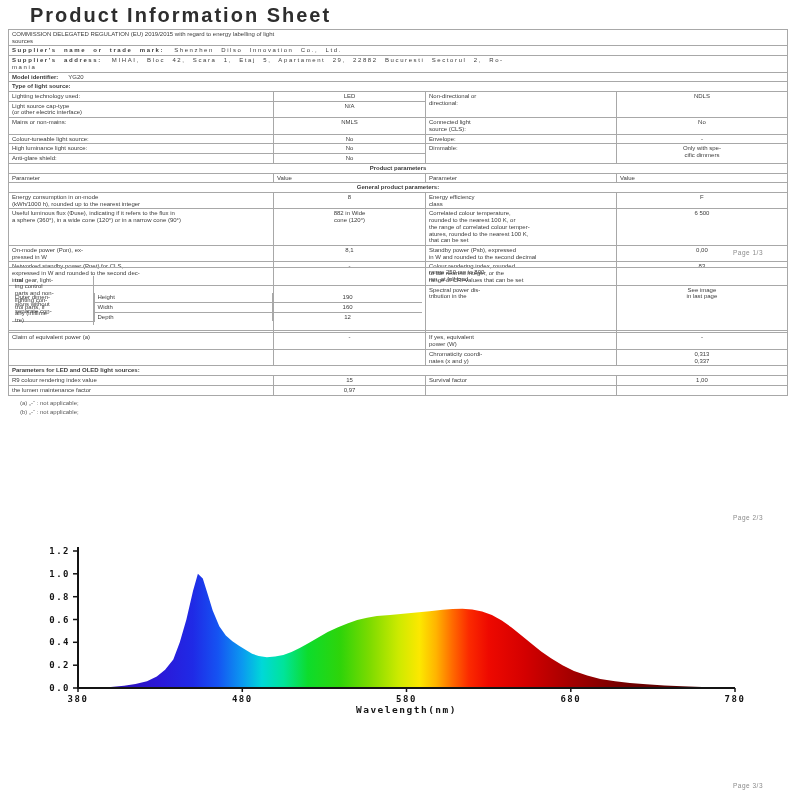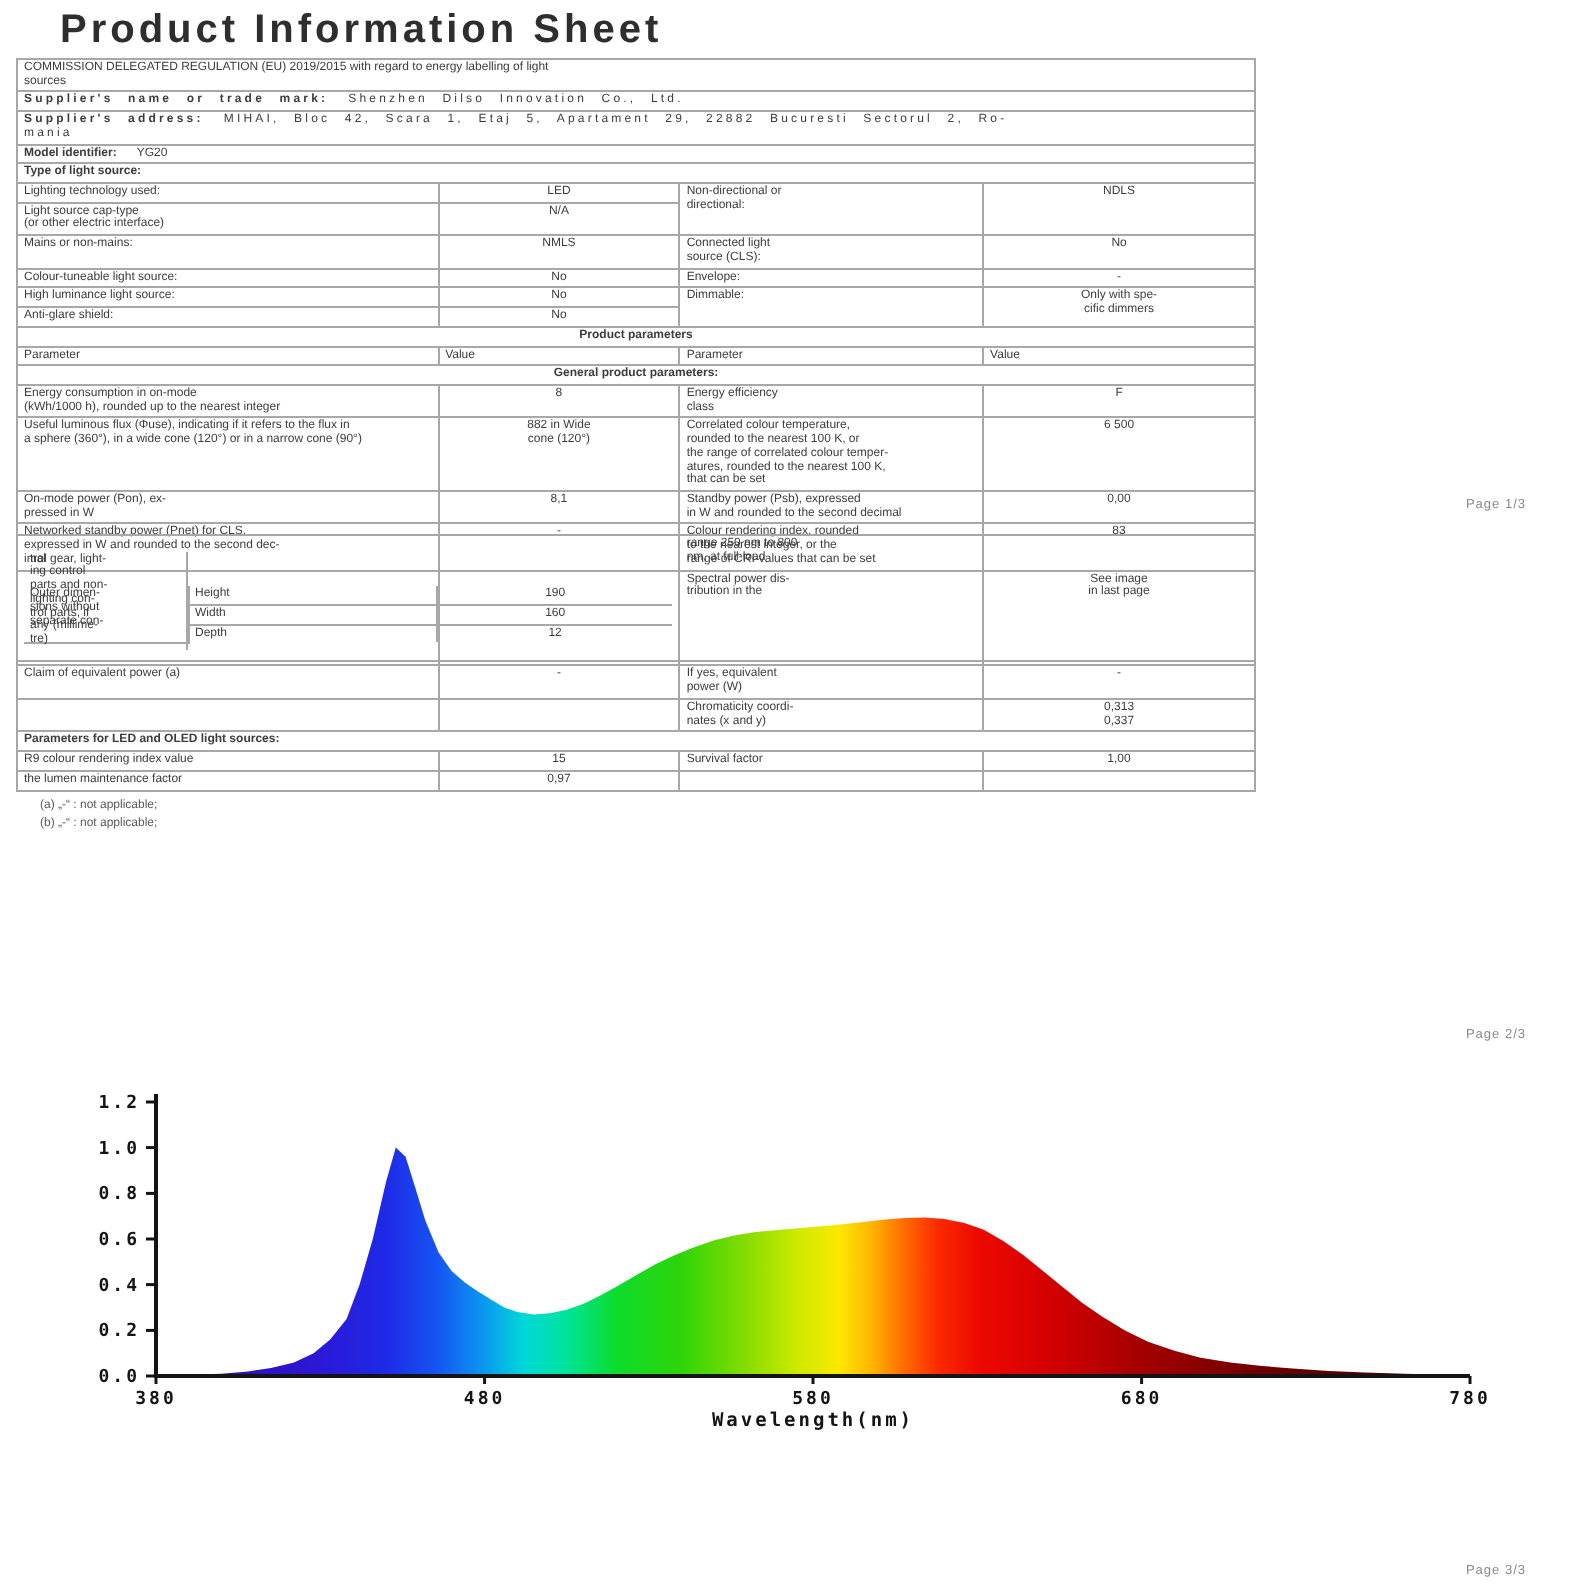--- a/index.html
+++ b/index.html
@@ -3,21 +3,21 @@
 <meta charset="utf-8">
 <style>
   * { box-sizing: border-box; margin: 0; padding: 0; }
   html,body { width:795px; height:795px; background:#fff; overflow:hidden;
               font-family:"Liberation Sans", sans-serif; color:#3c3c3c; }
   .sheet { position:relative; width:795px; height:795px; background:#fff; }
 
   .doc-title { font-size:20px; font-weight:bold; letter-spacing:2px; color:#2e2e2e;
                margin:3px 0 2px 22px; white-space:nowrap; }
 
-  .block { position:absolute; left:8px; width:620px; }
+  .block { position:absolute; left:8px; width:780px; }
   #page1-block { top:1px; }
   #page2-block { top:267px; }
 
   table.doc { width:100%; border-collapse:collapse; table-layout:fixed; }
   table.doc td { border:1px solid #a8a8a8; padding:1px 3px; vertical-align:top;
                  font-size:6px; line-height:1.12; white-space:pre-line; }
   td.lbl { text-align:left; }
   td.val { text-align:center; }
   .b { font-weight:bold; }
   td.sec-center { text-align:center; font-weight:bold; }

